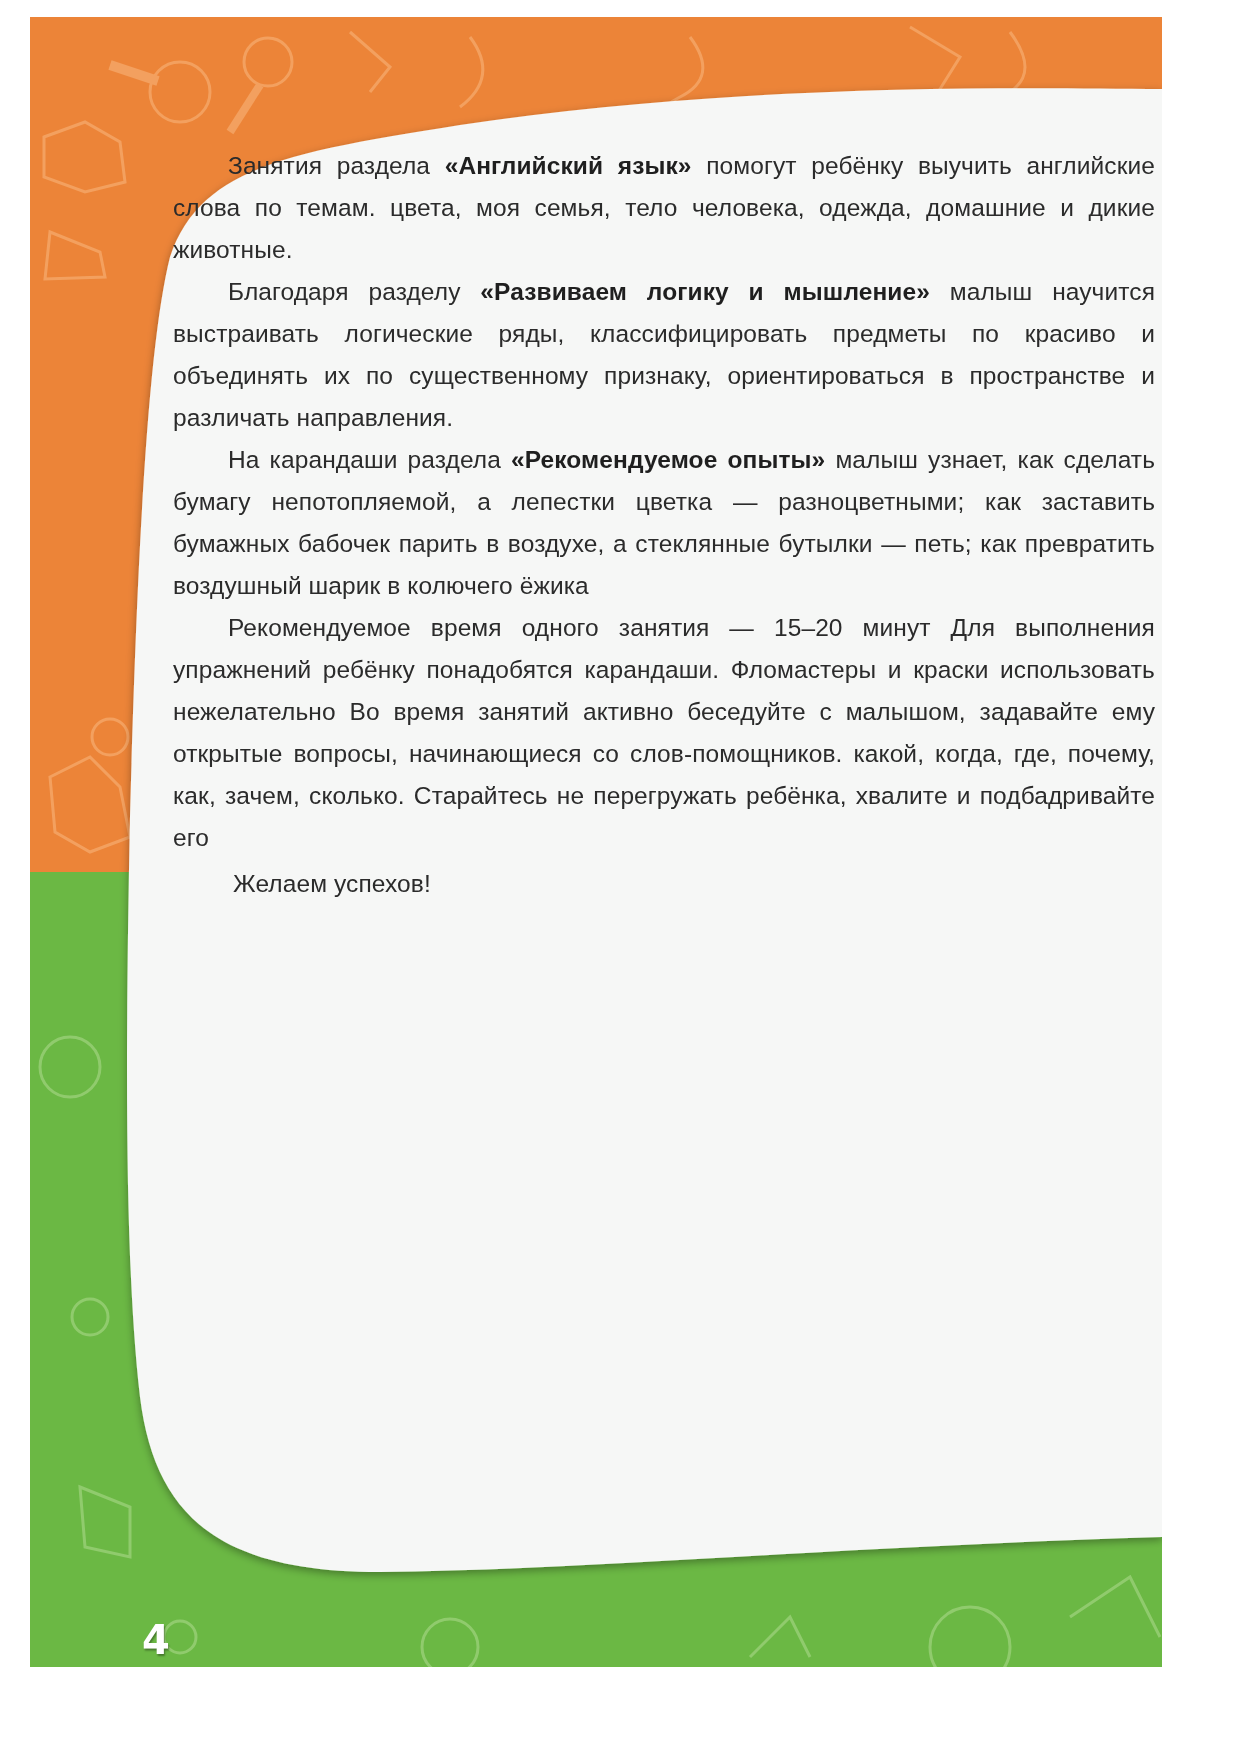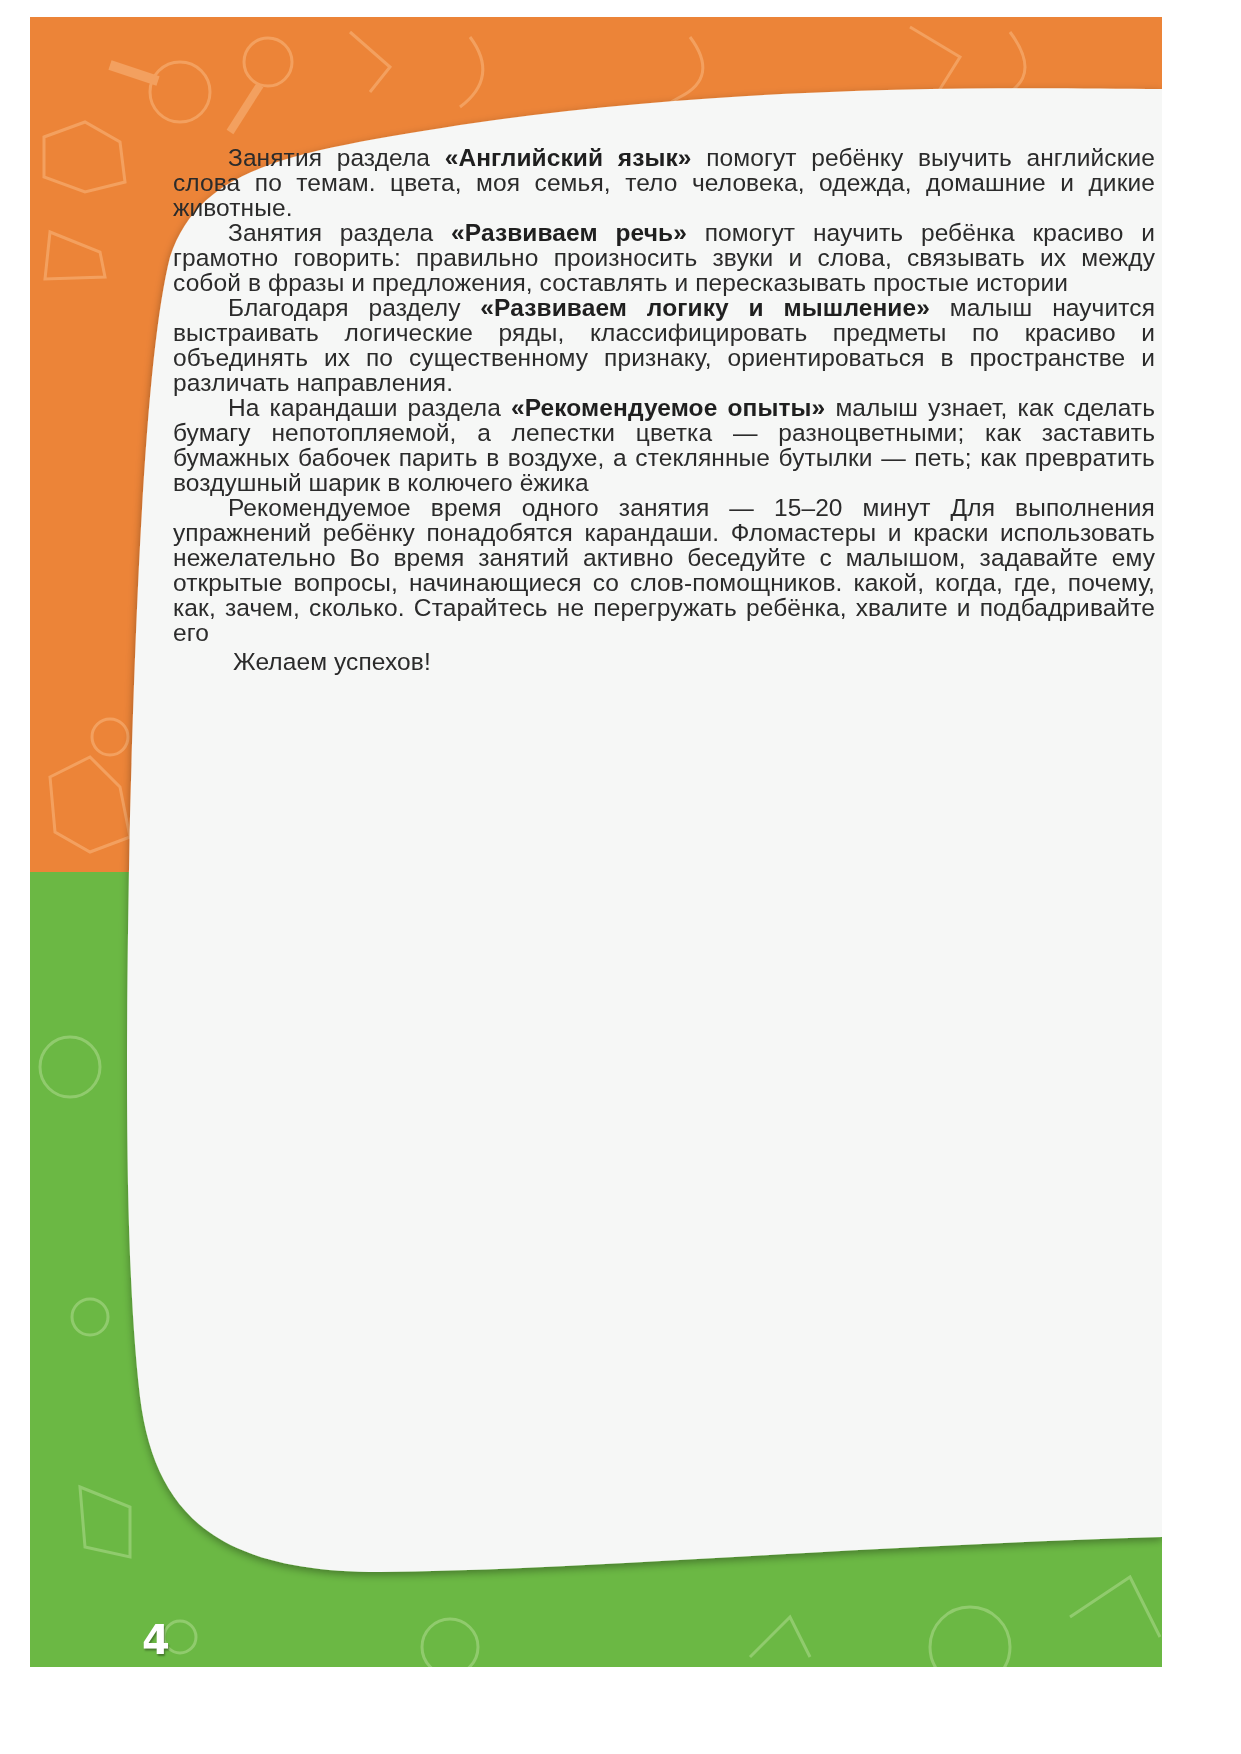--- a/index.html
+++ b/index.html
@@ -16,21 +16,21 @@
   }
   .band-green {
     position: absolute; left: 0; top: 855px; width: 100%; height: 795px; background: #6bb844;
   }
   .doodles { position: absolute; left: 0; top: 0; width: 100%; height: 100%; }
   .card {
     position: absolute; left: 0; top: 0; width: 100%; height: 100%;
   }
   .content {
     position: absolute; left: 173px; top: 145px; width: 982px;
-    font-size: 24.5px; line-height: 25px; color: #2b2b2b;
+    font-size: 24.5px; line-height: 42px; color: #2b2b2b;
     text-align: justify; text-align-last: left;
     font-family: "Liberation Sans Narrow", "Liberation Sans", sans-serif;
     letter-spacing: 0.1px;
   }
   .content p { margin: 0; text-indent: 55px; }
   .content b { font-weight: bold; color: #1f1f1f; }
   .wish { text-align: center; text-indent: 0 !important; padding-top: 4px; padding-left: 60px; }
   .page-number {
     position: absolute; left: 112px; top: 1600px; font-size: 40px; font-weight: bold;
     color: #ffffff; text-shadow: 1px 2px 2px rgba(0,0,0,0.35);
@@ -88,23 +88,20 @@
   </svg>
 
   <div class="page-number">4</div>
 </div>
 
 <div class="content">
   <p>
     <span>Занятия раздела </span><b>«Английский язык»</b><span> помогут ребёнку выучить английские слова по темам. цвета, моя семья, тело человека, одежда, домашние и дикие животные.</span>
   </p>
   <p>
-    <span>Занятия раздела </span><b>«Развиваем речь»</b><span> помогут научить ребёнка красиво и грамотно говорить: правильно произносить звуки и слова, связывать их между собой в фразы и предложения, составлять и пересказывать простые истории</span>
-  </p>
-  <p>
     <span>Благодаря разделу </span><b>«Развиваем логику и мышление»</b><span> малыш научится выстраивать логические ряды, классифицировать предметы по красиво и объединять их по существенному признаку, ориентироваться в пространстве и различать направления.</span>
   </p>
   <p>
     <span>На карандаши раздела </span><b>«Рекомендуемое опыты»</b><span> малыш узнает, как сделать бумагу непотопляемой, а лепестки цветка — разноцветными; как заставить бумажных бабочек парить в воздухе, а стеклянные бутылки — петь; как превратить воздушный шарик в колючего ёжика</span>
   </p>
   <p>
     <span>Рекомендуемое время одного занятия — 15–20 минут Для выполнения упражнений ребёнку понадобятся карандаши. Фломастеры и краски использовать нежелательно Во время занятий активно беседуйте с малышом, задавайте ему открытые вопросы, начинающиеся со слов-помощников. какой, когда, где, почему, как, зачем, сколько. Старайтесь не перегружать ребёнка, хвалите и подбадривайте его</span>
   </p>
   <p class="wish">Желаем успехов!</p>
 </div>

